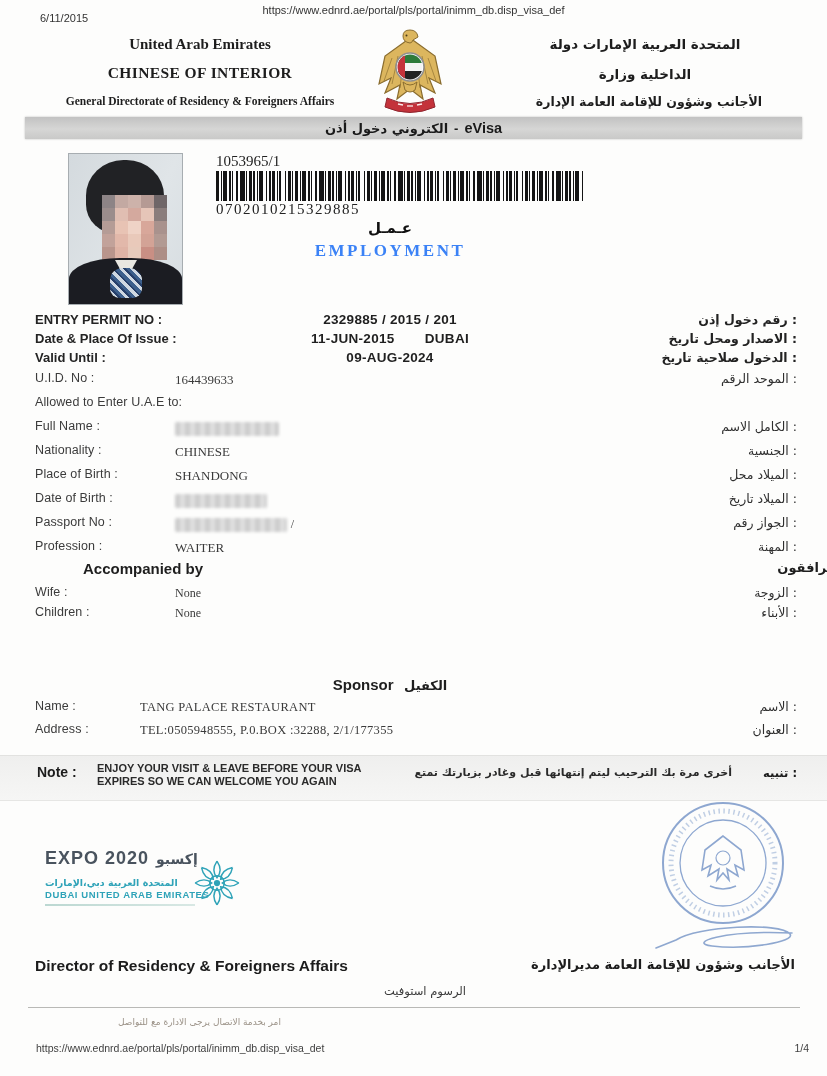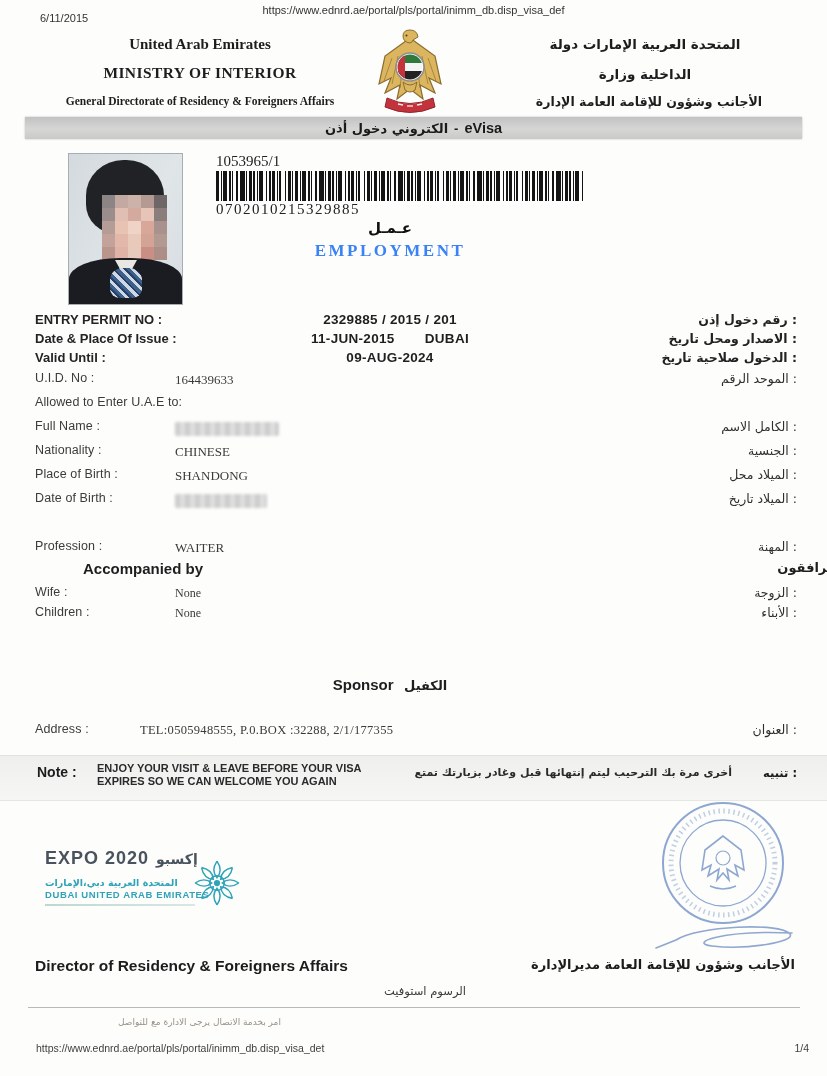--- a/index.html
+++ b/index.html
@@ -52,21 +52,21 @@
 </style>
 </head>
 <body>
 
 <div class="page">
 
   <div class="abs" style="left:40px;top:12px;font-size:11px;color:#333;">6/11/2015</div>
   <div class="abs" style="left:0;top:4px;width:827px;text-align:center;font-size:11px;color:#333;">https://www.ednrd.ae/portal/pls/portal/inimm_db.disp_visa_def</div>
 
   <div class="abs" style="left:40px;top:36px;width:320px;text-align:center;font-family:'Liberation Serif',serif;font-weight:bold;font-size:15px;color:#1d1d1d;">United Arab Emirates</div>
-  <div class="abs" style="left:40px;top:64px;width:320px;text-align:center;font-family:'Liberation Serif',serif;font-weight:bold;font-size:15.5px;letter-spacing:.4px;color:#1d1d1d;">MINISTRY OF INTERIOR</div>
+  <div class="abs" style="left:40px;top:64px;width:320px;text-align:center;font-family:'Liberation Serif',serif;font-weight:bold;font-size:15.5px;letter-spacing:.4px;color:#1d1d1d;">CHINESE OF INTERIOR</div>
   <div class="abs" style="left:18px;top:95px;width:364px;text-align:center;font-family:'Liberation Serif',serif;font-weight:bold;font-size:11.5px;color:#1d1d1d;">General Directorate of Residency &amp; Foreigners Affairs</div>
 
   <div class="abs ar ar-visual" style="right:42px;top:36px;width:280px;text-align:center;font-weight:bold;font-size:13.5px;color:#1d1d1d;">دولة ‎الإمارات ‎العربية ‎المتحدة</div>
   <div class="abs ar ar-visual" style="right:42px;top:66px;width:280px;text-align:center;font-weight:bold;font-size:13.5px;color:#1d1d1d;">وزارة ‎الداخلية</div>
   <div class="abs ar ar-visual" style="right:28px;top:94px;width:300px;text-align:center;font-weight:bold;font-size:12.5px;color:#1d1d1d;">الإدارة ‎العامة ‎للإقامة ‎وشؤون ‎الأجانب</div>
 
   <div class="abs" style="left:370px;top:26px;width:80px;height:90px;">
     <svg width="80" height="90" viewBox="0 0 80 90">
       <path d="M40 12 L15 30 L9 58 L21 52 L15 67 L30 59 L27 73 L40 63 L53 73 L50 59 L65 67 L59 52 L71 58 L65 30 Z" fill="#dcb65e" stroke="#8a6d2f" stroke-width="1.2"></path>
       <g stroke="#8a6d2f" stroke-width="1" opacity=".65">
@@ -166,20 +166,28 @@
   <div class="row" style="top:467px;">
     <span class="l lbl">Place of Birth :</span>
     <span class="v serifv">SHANDONG</span>
     <span class="r ar ar-lbl ar-visual">محل ‎الميلاد ‎:</span>
   </div>
   <div class="row" style="top:491px;">
     <span class="l lbl">Date of Birth :</span>
     <span class="v"><span class="redact" style="width:92px;height:14px;"></span></span>
     <span class="r ar ar-lbl ar-visual">تاريخ ‎الميلاد ‎:</span>
   </div>
+  <div class="row" style="top:515px;">
+    <span class="l lbl">Passport No :</span>
+    <span class="v">
+      <span class="redact" style="width:112px;height:14px;"></span>
+      <span class="serifv" style="font-size:12px;">/</span>
+    </span>
+    <span class="r ar ar-lbl ar-visual">رقم ‎الجواز ‎:</span>
+  </div>
   <div class="row" style="top:539px;">
     <span class="l lbl">Profession :</span>
     <span class="v serifv">WAITER</span>
     <span class="r ar ar-lbl ar-visual">المهنة ‎:</span>
   </div>
   <div class="row" style="top:560px;height:22px;margin-left:48px;">
     <span class="l" style="font-size:15px;font-weight:bold;color:#1e1e1e;">Accompanied by</span>
     <span class="r ar" style="font-size:13px;font-weight:bold;color:#1e1e1e;">المرافقون</span>
   </div>
   <div class="row" style="top:585px;">
@@ -189,20 +197,25 @@
   </div>
   <div class="row" style="top:605px;">
     <span class="l lbl">Children :</span>
     <span class="v serifv" style="font-size:12px;">None</span>
     <span class="r ar ar-lbl ar-visual">الأبناء ‎:</span>
   </div>
 
   <div class="abs" style="left:240px;top:676px;width:300px;text-align:center;">
     <span style="font-size:15px;font-weight:bold;color:#1e1e1e;">Sponsor</span>
     <span class="ar" style="font-size:13px;font-weight:bold;color:#1e1e1e;margin-left:6px;">الكفيل</span>
+  </div>
+  <div class="row" style="top:699px;">
+    <span class="l lbl">Name :</span>
+    <span class="v serifv" style="left:140px;font-size:12.5px;letter-spacing:.3px;">TANG PALACE RESTAURANT</span>
+    <span class="r ar ar-lbl ar-visual">الاسم ‎:</span>
   </div>
   <div class="row" style="top:722px;">
     <span class="l lbl">Address :</span>
     <span class="v serifv" style="left:140px;font-size:12.5px;letter-spacing:.3px;">TEL:0505948555, P.0.BOX :32288, 2/1/177355</span>
     <span class="r ar ar-lbl ar-visual">العنوان ‎:</span>
   </div>
 
   <div class="note-band">
     <span class="abs" style="left:37px;top:8px;font-size:14px;font-weight:bold;color:#1c1c1c;">Note :</span>
     <span class="abs" style="left:97px;top:6px;font-size:11px;font-weight:bold;color:#2a2a2a;line-height:13px;">

